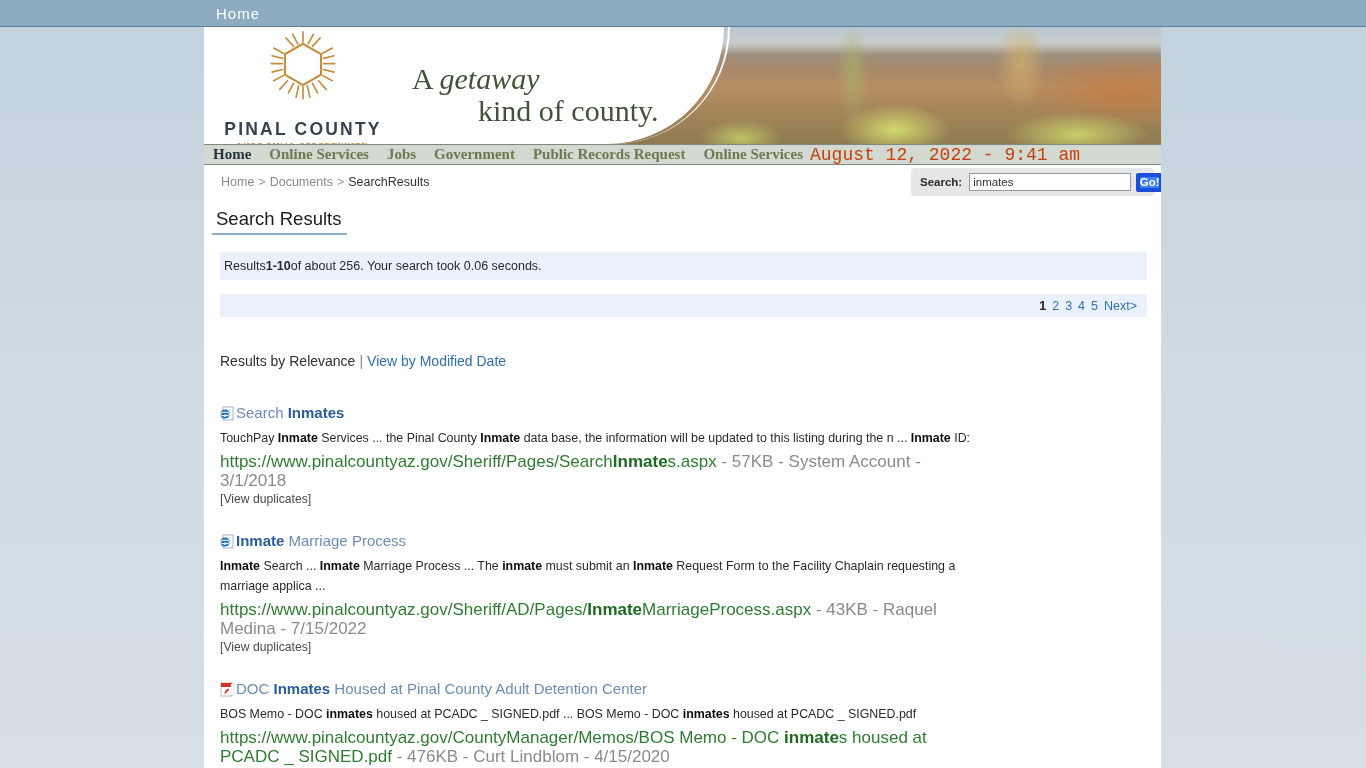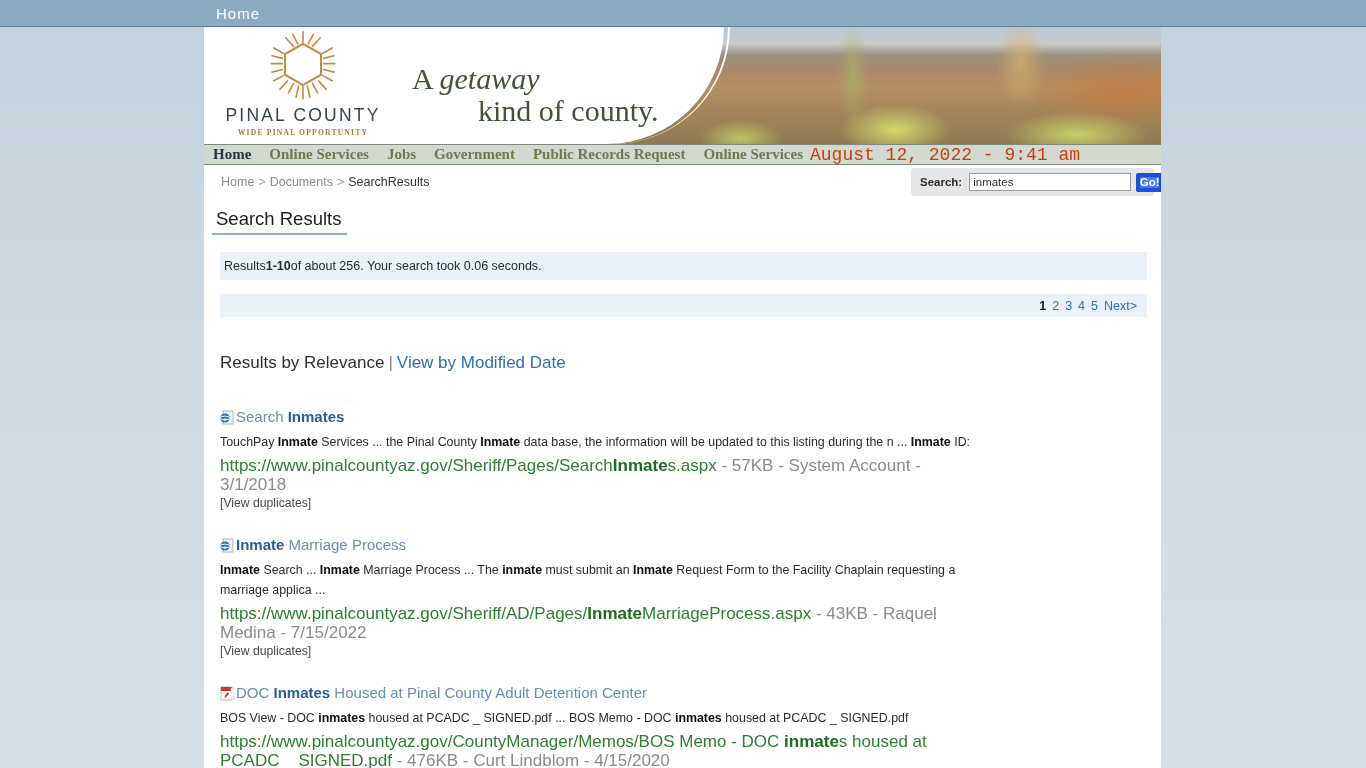--- a/index.html
+++ b/index.html
@@ -66,23 +66,23 @@
     border-right: 2px solid #ffffff;
     border-radius: 0 0 530px 0;
     pointer-events: none;
   }
   #logo {
     position: absolute; left: 9px; top: 3px; width: 180px; height: 112px;
     text-align: center;
   }
   #sunburst { margin: 0 auto; display: block; }
   #logo-name {
-    margin-top: 1px;
+    margin-top: 15px;
     font-family: "Liberation Sans", sans-serif;
-    font-weight: normal; font-size: 17.5px; letter-spacing: 2.2px;
+    font-weight: bold; font-size: 17.5px; letter-spacing: 2.2px;
     color: #36434f;
     text-align: center;
   }
   #logo-tag {
     margin-top: 2px;
     font-family: "Liberation Serif", serif;
     font-weight: bold; font-size: 7.6px; letter-spacing: 1.2px;
     color: #b5762c;
   }
   #tagline {
@@ -177,21 +177,21 @@
     display: flex; align-items: center; justify-content: flex-end;
     padding: 0 10px; gap: 6px;
   }
   .pagerbar .pg {
     font-size: 12.5px; color: #2f6fb5; cursor: pointer;
   }
   .pagerbar .pg.current { color: #1c1c1c; font-weight: bold; cursor: default; }
 
   #sortrow {
     margin: 36px 4px 0 16px;
-    font-size: 17px; color: #303030;
+    font-size: 14px; color: #303030;
   }
   #sortrow .bar { color: #8a8a8a; padding: 0 4px; }
   #sortrow a { color: #2f6fb5; text-decoration: none; cursor: pointer; }
 
   
   #results { margin: 34px 0 0 16px; width: 770px; }
   .result { margin-bottom: 25px; }
   .rtitle {
     font-size: 15px; line-height: 19px; color: #6b8cb8;
     display: block; white-space: nowrap; cursor: pointer;
@@ -349,21 +349,21 @@
           <div class="rdup">[View duplicates]</div>
         </div>
         <div class="result">
           <a class="rtitle"><span class="ricon"><svg width="15" height="15" viewBox="0 0 15 15">
                 <rect x="1" y="1" width="11" height="13" fill="#ffffff" stroke="#b9b9b9" stroke-width="1"></rect>
                 <rect x="1" y="1" width="11" height="4" fill="#d93025"></rect>
                 <path d="M3 6 h7 v7 h-7 z" fill="#ffffff"></path>
                 <path d="M4.5 12.5 C4.5 9 7.5 6 8.8 7 C10 8 6 11 4 12.8 Z" fill="#d93025"></path>
                 <rect x="11" y="2" width="3" height="11" fill="#ffffff" stroke="#cfcfcf" stroke-width="0.6"></rect>
               </svg></span><span>DOC </span><span class="hl">Inmates</span><span> Housed at Pinal County Adult Detention Center</span></a>
-          <div class="rsnip"><span>BOS View - DOC </span><b>inmates</b><span> housed at PCADC _ SIGNED.pdf ... BOS Memo - DOC </span><b>inmates</b><span> housed at PCADC _ SIGNED.pdf</span></div>
+          <div class="rsnip"><span>BOS Memo - DOC </span><b>inmates</b><span> housed at PCADC _ SIGNED.pdf ... BOS Memo - DOC </span><b>inmates</b><span> housed at PCADC _ SIGNED.pdf</span></div>
           <div class="rurl"><span>https://www.pinalcountyaz.gov/CountyManager/Memos/BOS Memo - DOC </span><b>inmate</b><span>s housed at PCADC _ SIGNED.pdf</span><span class="rmeta"> - 476KB - Curt Lindblom - 4/15/2020</span></div>
         </div>
         <div class="result">
           <a class="rtitle"><span class="ricon"><svg width="15" height="15" viewBox="0 0 15 15">
                 <rect x="1" y="1" width="11" height="13" fill="#ffffff" stroke="#b9b9b9" stroke-width="1"></rect>
                 <rect x="1" y="1" width="11" height="4" fill="#d93025"></rect>
                 <path d="M3 6 h7 v7 h-7 z" fill="#ffffff"></path>
                 <path d="M4.5 12.5 C4.5 9 7.5 6 8.8 7 C10 8 6 11 4 12.8 Z" fill="#d93025"></path>
                 <rect x="11" y="2" width="3" height="11" fill="#ffffff" stroke="#cfcfcf" stroke-width="0.6"></rect>
               </svg></span><span>TempPdfFile</span></a>

